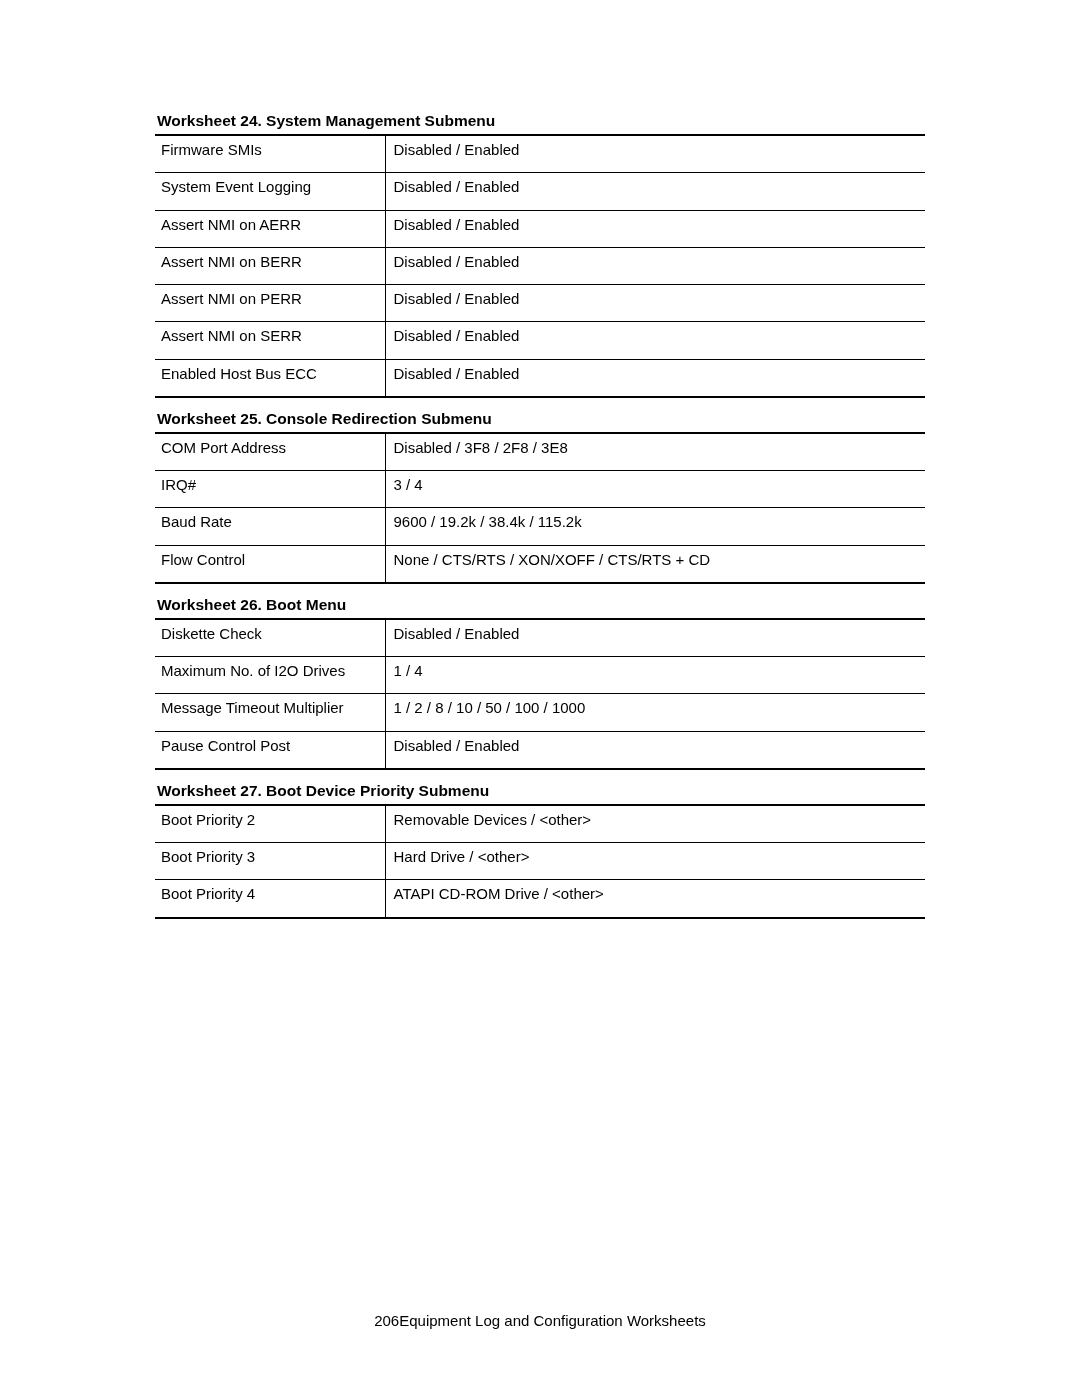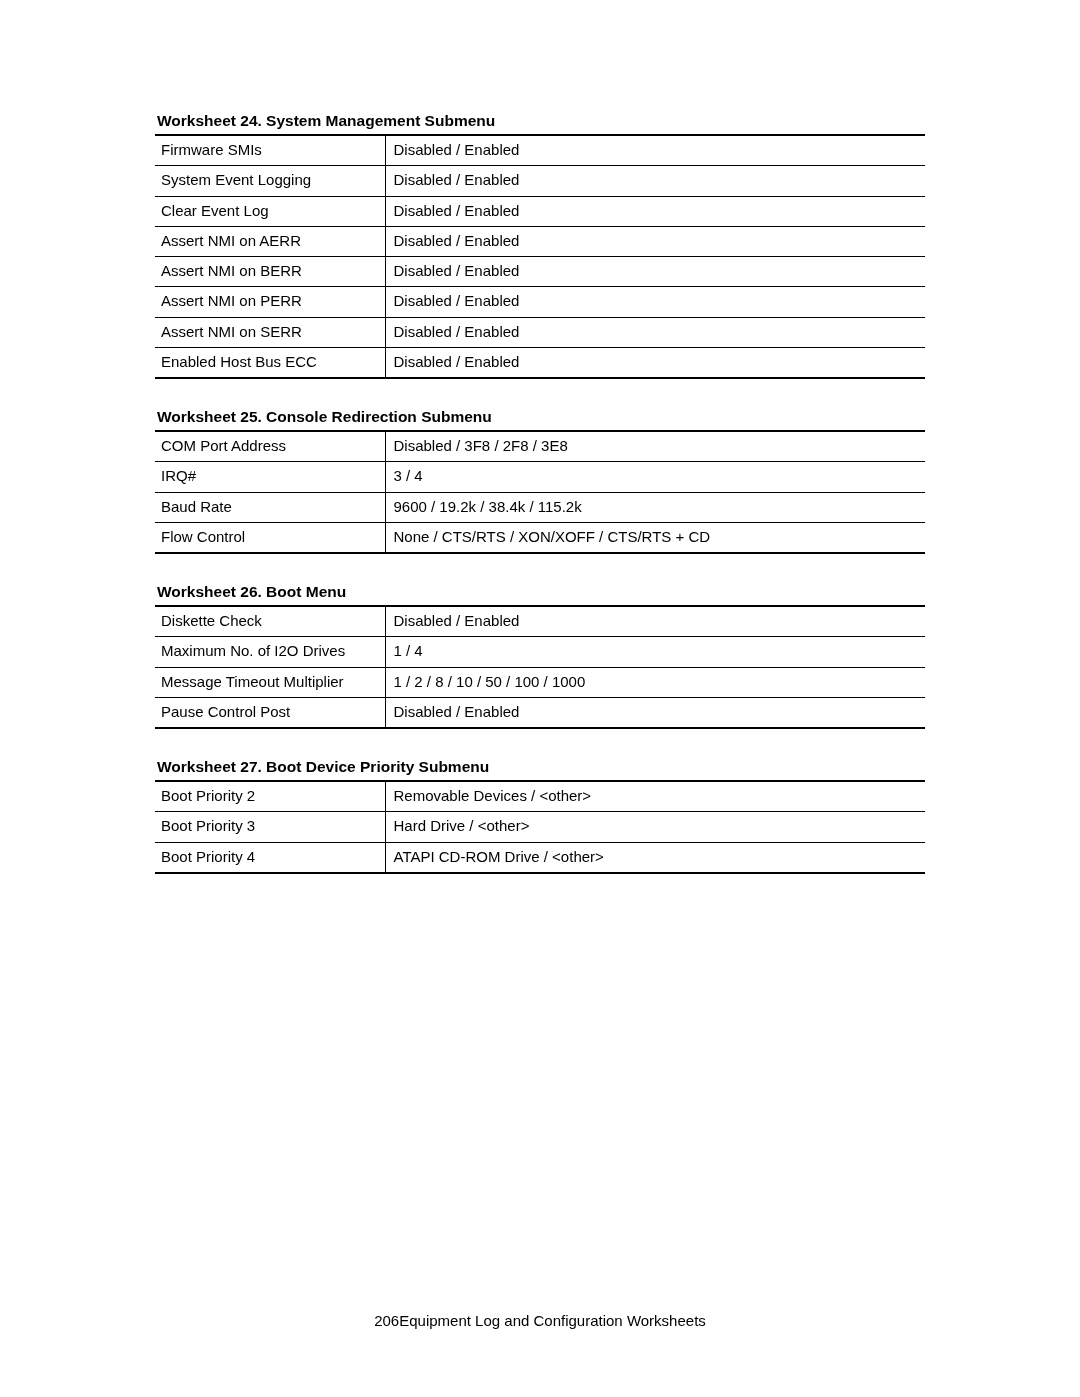--- a/index.html
+++ b/index.html
@@ -11,35 +11,35 @@
     font-size: 15px;
     color: #000;
     width: 1080px;
     height: 1397px;
     position: relative;
   }
   .page {
     padding: 112px 155px 0 155px;
   }
   .worksheet {
-    margin-bottom: 29px;
+    margin-bottom: 12px;
   }
   .ws-title {
     font-weight: bold;
     font-size: 15.5px;
     padding: 0 0 4px 2px;
     border-bottom: 2.5px solid #000;
   }
   table {
     border-collapse: collapse;
     width: 100%;
   }
   td {
     border-bottom: 1px solid #000;
-    padding: 4px 6px 5px 6px;
+    padding: 4px 6px 12px 6px;
     vertical-align: middle;
     font-size: 15px;
     line-height: 1.35;
   }
   td.col-label {
     width: 230px;
     border-right: 1px solid #000;
   }
   td.col-value {
     padding-left: 8px;
@@ -65,24 +65,20 @@
   <div class="worksheet">
     <div class="ws-title">Worksheet 24.  System Management Submenu</div>
     <table>
       <tbody>
           <tr>
             <td class="col-label">Firmware SMIs</td>
             <td class="col-value">Disabled  /  Enabled</td>
           </tr>
       <tr>
             <td class="col-label">System Event Logging</td>
-            <td class="col-value">Disabled  /  Enabled</td>
-          </tr>
-      <tr>
-            <td class="col-label">Clear Event Log</td>
             <td class="col-value">Disabled  /  Enabled</td>
           </tr>
       <tr>
             <td class="col-label">Assert NMI on AERR</td>
             <td class="col-value">Disabled  /  Enabled</td>
           </tr>
       <tr>
             <td class="col-label">Assert NMI on BERR</td>
             <td class="col-value">Disabled  /  Enabled</td>
           </tr>

